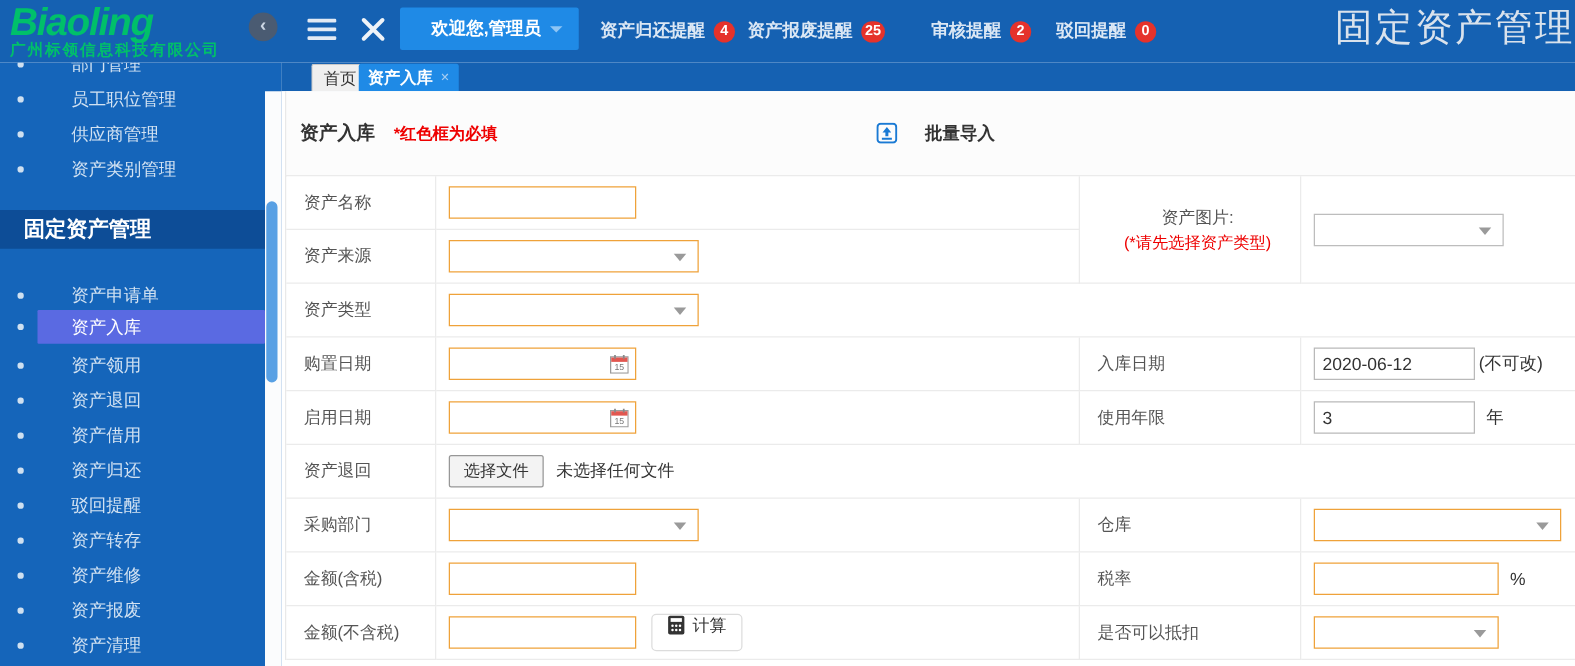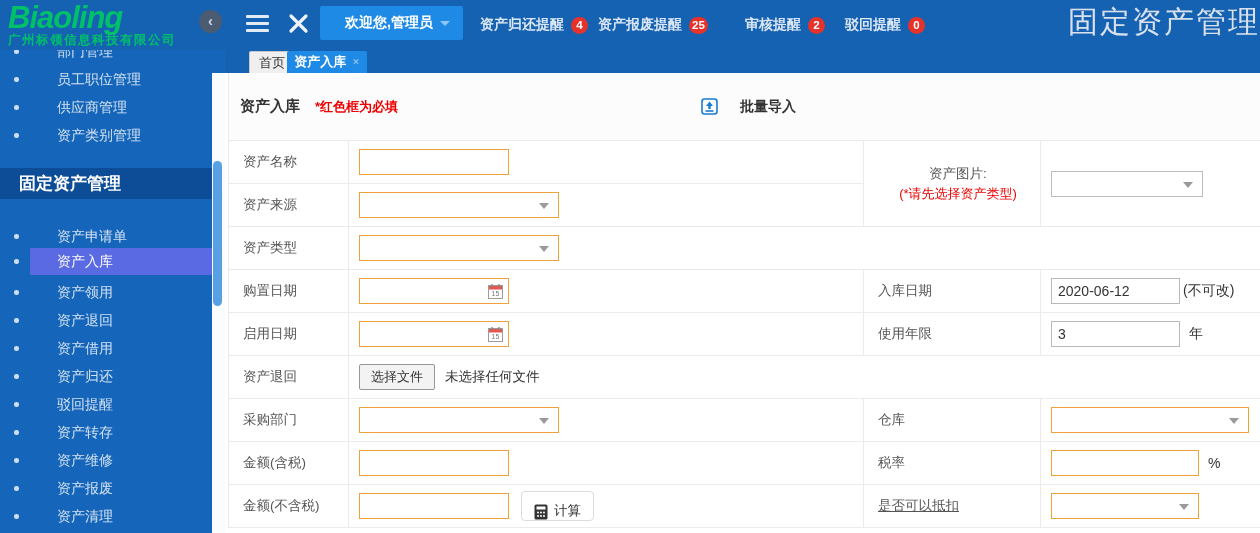--- a/index.html
+++ b/index.html
@@ -76,21 +76,21 @@
   .sel.w200 { width:200px; } .w198 { width:198px; } .w152 { width:152px; }
   .sel .caret { position:absolute; right:9px; top:10px; width:0; height:0;
     border:5px solid transparent; border-top:6px solid #9a9a9a; }
   .date-wrap { position:relative; width:150px; height:26px; }
   .date-wrap .inp { width:150px; }
   .cal-icon { position:absolute; right:6px; top:5px; cursor:pointer; }
   .unit { margin-left:9px; font-size:14px; color:#333; }
   .file-btn { height:26px; padding:0 11px; background:#f3f3f3; border:1px solid #979797; border-radius:2px;
     font-size:13px; color:#333; cursor:pointer; font-family:inherit; }
   .no-file { margin-left:10px; font-size:13.5px; color:#333; }
-  .calc-btn { height:30px; margin-left:12px; display:flex; align-items:flex-end; gap:6px; padding:0 12px;
+  .calc-btn { height:30px; margin-left:12px; display:flex; align-items:flex-start; gap:6px; padding:0 12px;
     background:#fff; border:1px solid #dcdcdc; border-radius:4px; font-size:13.5px; color:#333;
     cursor:pointer; font-family:Liberation Sans, sans-serif; }
 </style>
 </head>
 <body>
 
 <div class="stage">
 
   <div class="topbar">
     <div class="back-circle">‹</div>
@@ -334,21 +334,21 @@
             <circle cx="4" cy="8.5" r="1" fill="#fff"></circle>
               <circle cx="7" cy="8.5" r="1" fill="#fff"></circle>
               <circle cx="10" cy="8.5" r="1" fill="#fff"></circle>
             <circle cx="4" cy="12" r="1" fill="#fff"></circle>
               <circle cx="7" cy="12" r="1" fill="#fff"></circle>
               <circle cx="10" cy="12" r="1" fill="#fff"></circle>
           </svg>
           <span>计算</span>
         </button>
       </div>
-      <div class="c lab" style="grid-area:9/3;text-decoration:underline;">是否可以抵扣</div>
+      <div class="c lab" style="grid-area:9/3;">是否可以抵扣</div>
       <div class="c fld" style="grid-area:9/4;">
         <div class="sel w148">
             <span class="caret"></span>
           </div>
       </div>
     </div>
   </div>
 
 </div>
 

